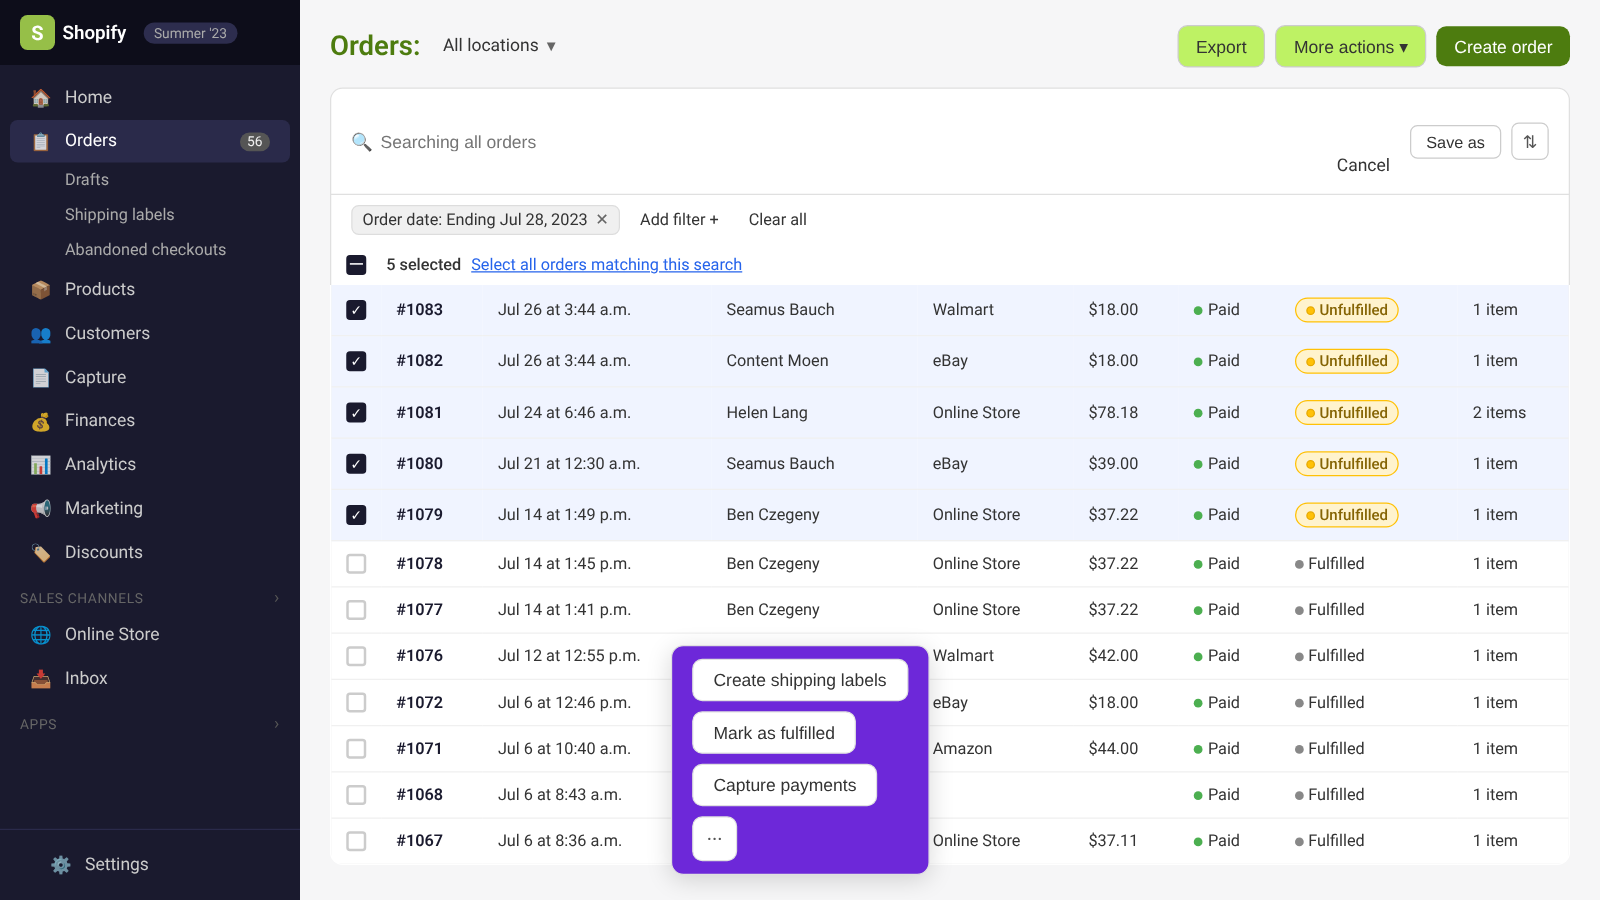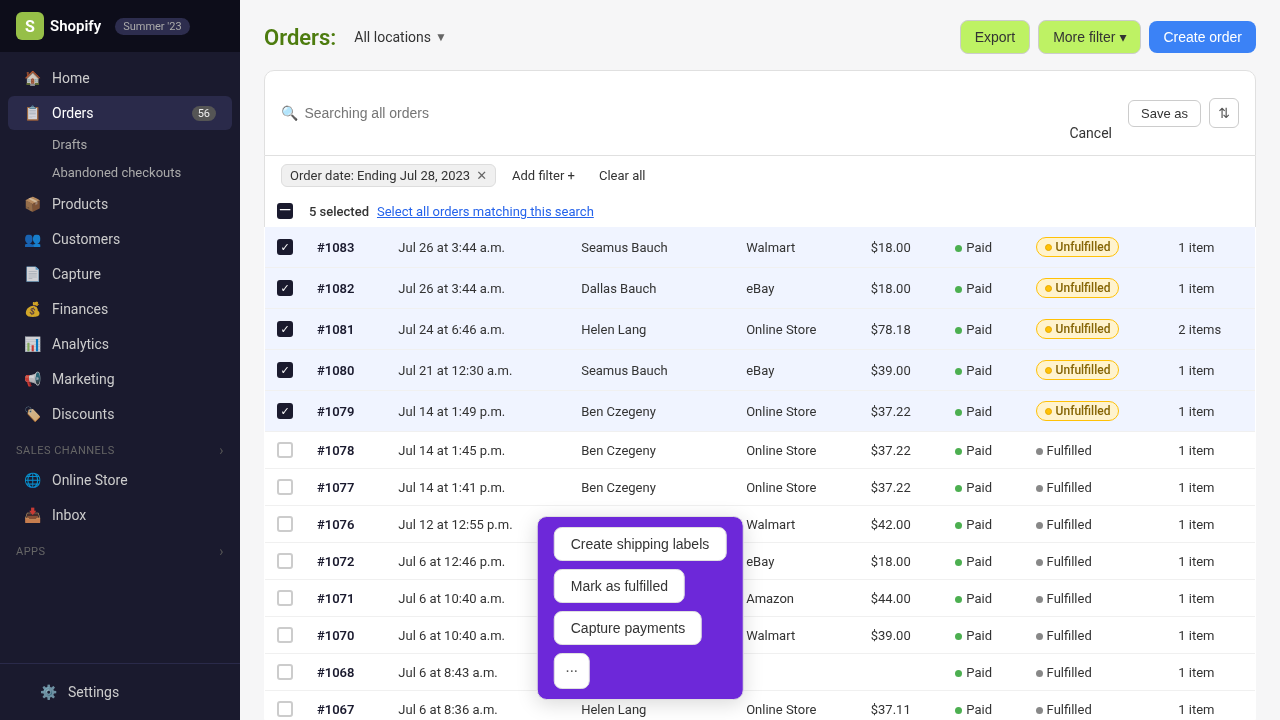--- a/index.html
+++ b/index.html
@@ -116,21 +116,21 @@
     .header-actions { display: flex; gap: 8px; align-items: center; }
     .btn {
       padding: 8px 14px;
       border-radius: 8px;
       font-size: 14px;
       cursor: pointer;
       border: none;
       font-weight: 500;
     }
     .btn-default { background: #bef264; border: 1px solid #ccc; color: #333; }
-    .btn-primary { background: #3b82f6; color: #fff; }
+    .btn-primary { background: #4d7c0f; color: #fff; }
     .btn-more { display: flex; align-items: center; gap: 4px; }
 
     
     .search-filter-bar {
       background: #fff;
       border: 1px solid #e0e0e0;
       border-radius: 10px 10px 0 0;
       padding: 10px 16px;
       display: flex;
       align-items: center;
@@ -301,20 +301,23 @@
       <span class="nav-icon">🏠</span>
       <span>Home</span>
     </div>
     <div class="nav-item active">
       <span class="nav-icon">📋</span>
       <span>Orders</span>
       <span class="nav-badge">56</span>
     </div>
     <div class="nav-sub-item">
       <span>Drafts</span>
+    </div>
+    <div class="nav-sub-item">
+      <span>Shipping labels</span>
     </div>
     <div class="nav-sub-item">
       <span>Abandoned checkouts</span>
     </div>
     <div class="nav-item">
       <span class="nav-icon">📦</span>
       <span>Products</span>
     </div>
     <div class="nav-item">
       <span class="nav-icon">👥</span>
@@ -376,21 +379,21 @@
       <div class="page-title-area">
         <span class="page-title">Orders:</span>
         <div class="location-selector">
           <span>All locations</span>
           <span style="font-size:12px; color:#666;">▼</span>
         </div>
       </div>
       <div class="header-actions">
         <button class="btn btn-default">Export</button>
         <button class="btn btn-default btn-more">
-          <span>More filter</span>
+          <span>More actions</span>
           <span>▾</span>
         </button>
         <button class="btn btn-primary">Create order</button>
       </div>
     </div>
 
     <div class="search-filter-bar">
       <div class="search-input-area">
         <span style="color:#999;">🔍</span>
         <input type="text" placeholder="Searching all orders" style="">
@@ -431,21 +434,21 @@
             <td><span class="badge-dot dot-green" style="margin-right: 4px;"></span>Paid</td>
             <td><span class="badge badge-unfulfilled"><span class="badge-dot dot-yellow"></span> Unfulfilled</span></td>
             <td>1 item</td>
           </tr>
           <tr class="selected">
             <td class="checkbox-cell">
               <div class="checkbox checked">✓</div>
             </td>
             <td><span class="order-link">#1082</span></td>
             <td>Jul 26 at 3:44 a.m.</td>
-            <td>Dallas Bauch</td>
+            <td>Content Moen</td>
             <td>eBay</td>
             <td>$18.00</td>
             <td><span class="badge-dot dot-green" style="margin-right: 4px;"></span>Paid</td>
             <td><span class="badge badge-unfulfilled"><span class="badge-dot dot-yellow"></span> Unfulfilled</span></td>
             <td>1 item</td>
           </tr>
           <tr class="selected">
             <td class="checkbox-cell">
               <div class="checkbox checked">✓</div>
             </td>
@@ -538,33 +541,20 @@
           </tr>
           <tr>
             <td class="checkbox-cell">
               <div class="checkbox"></div>
             </td>
             <td><span class="order-link">#1071</span></td>
             <td>Jul 6 at 10:40 a.m.</td>
             <td>Jimmie Marvin</td>
             <td>Amazon</td>
             <td>$44.00</td>
-            <td><span class="badge-dot dot-green" style="margin-right: 4px;"></span>Paid</td>
-            <td><span class="badge-dot dot-gray" style="margin-right: 4px;"></span>Fulfilled</td>
-            <td>1 item</td>
-          </tr>
-          <tr>
-            <td class="checkbox-cell">
-              <div class="checkbox"></div>
-            </td>
-            <td><span class="order-link">#1070</span></td>
-            <td>Jul 6 at 10:40 a.m.</td>
-            <td>Buck Kemmer</td>
-            <td>Walmart</td>
-            <td>$39.00</td>
             <td><span class="badge-dot dot-green" style="margin-right: 4px;"></span>Paid</td>
             <td><span class="badge-dot dot-gray" style="margin-right: 4px;"></span>Fulfilled</td>
             <td>1 item</td>
           </tr>
           <tr>
             <td class="checkbox-cell">
               <div class="checkbox"></div>
             </td>
             <td><span class="order-link">#1068</span></td>
             <td>Jul 6 at 8:43 a.m.</td>

